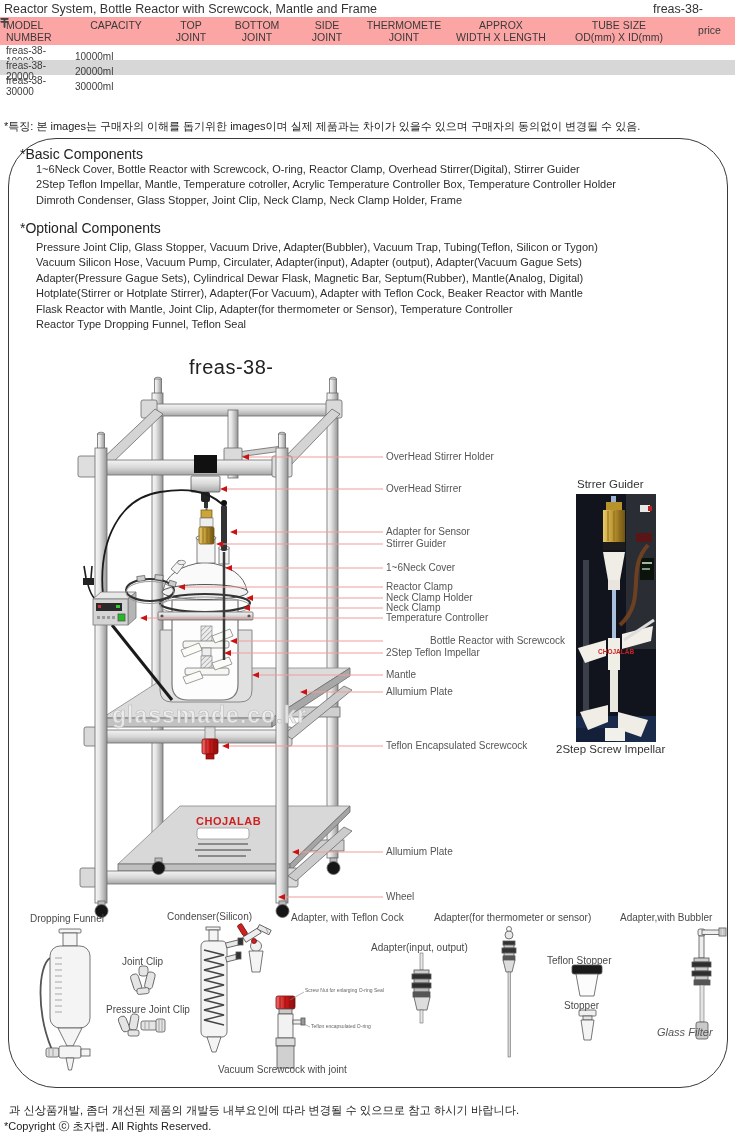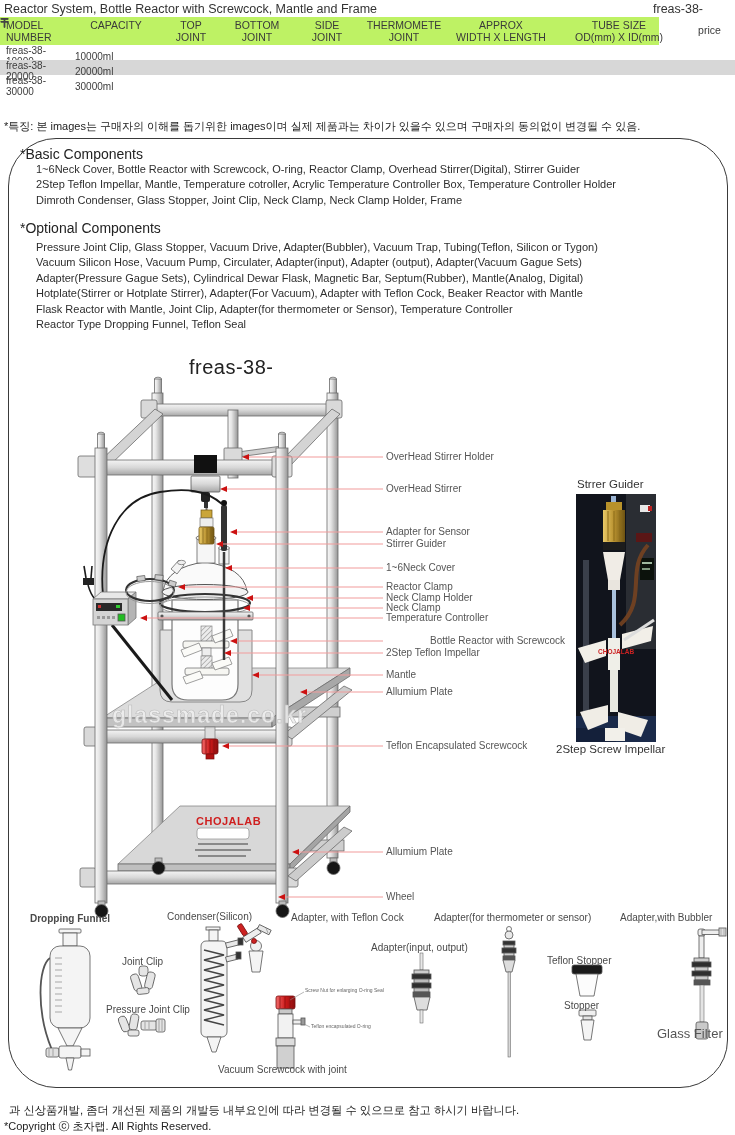--- a/index.html
+++ b/index.html
@@ -2,21 +2,21 @@
 <html><head>
 <meta charset="utf-8">
 <style>
   html,body{margin:0;padding:0;background:#fff;}
   #canvas{position:relative;width:735px;height:1135px;background:#fff;overflow:hidden;
           font-family:"Liberation Sans","DejaVu Sans",sans-serif;color:#333;}
   .abs{position:absolute;white-space:nowrap;}
   
   .tbl-title{position:absolute;left:4px;top:2px;font-size:12.5px;color:#333;}
   .tbl-code{position:absolute;left:653px;top:2px;font-size:12.5px;color:#333;}
-  .thead{position:absolute;left:0;top:17px;width:659px;height:28px;background:#bef264;
+  .thead{position:absolute;left:0;top:17px;width:735px;height:28px;background:#fca5a5;
          display:grid;grid-template-columns:70px 92px 58px 74px 66px 88px 106px 130px 51px;}
   .th{display:flex;flex-direction:column;align-items:center;padding-top:3px;
       font-size:10.5px;line-height:11.5px;color:#3a3a3a;}
   .th.left{align-items:flex-start;padding-left:6px;}
   .th.mid{justify-content:flex-start;padding-top:8px;}
   .joint-ico{display:inline-block;vertical-align:-2px;margin-right:1px;}
   .trow{position:absolute;left:0;width:735px;height:15px;display:grid;
         grid-template-columns:70px 665px;font-size:10px;color:#3c3c3c;align-items:center;}
   .trow .c1{padding-left:6px;} .trow .c2{padding-left:5px;}
   .rg{background:#d7d7d7;}
@@ -24,21 +24,21 @@
   .note{position:absolute;font-size:11px;color:#222;}
   .bigbox{position:absolute;left:8px;top:138px;width:718px;height:948px;
           border:1.2px solid #3a3a3a;border-radius:48px;}
   .comp-h{position:absolute;font-size:14px;color:#222;}
   .comp-lines{position:absolute;font-size:11px;color:#2e2e2e;}
   .comp-lines div{line-height:15.4px;white-space:nowrap;}
   .freas-title{position:absolute;left:189px;top:356px;font-size:20px;color:#222;letter-spacing:.5px;}
   
   .dlab{position:absolute;left:386px;font-size:10px;color:#555;}
   .alab{position:absolute;font-size:10px;color:#4a4a4a;}
-  .alab.sm{font-size:13px;color:#555;}
+  .alab.sm{font-size:11px;color:#555;font-style:italic;}
   .alab.xs{font-size:5px;color:#666;}
   .photo-t{position:absolute;font-size:11.5px;color:#333;}
   .disc{position:absolute;font-size:11.3px;color:#222;}
   svg{position:absolute;left:0;top:0;}
   .txt-layer{position:absolute;inset:0;z-index:3;pointer-events:none;}
   #gfx{z-index:1;}
 </style>
 </head>
 <body>
 
@@ -560,21 +560,21 @@
     <div class="dlab" style="top:647px;">2Step Teflon Impellar</div>
     <div class="dlab" style="top:669px;">Mantle</div>
     <div class="dlab" style="top:686px;">Allumium Plate</div>
     <div class="dlab" style="top:740px;">Teflon Encapsulated Screwcock</div>
     <div class="dlab" style="top:846px;">Allumium Plate</div>
     <div class="dlab" style="top:891px;">Wheel</div>
 
     <div class="photo-t" style="left:577px;top:478px;">Strrer Guider</div>
     <div class="photo-t" style="left:556px;top:743px;">2Step Screw Impellar</div>
 
-    <div class="alab" style="left:30px;top:913px;font-weight:bold;">Dropping Funnel</div>
+    <div class="alab" style="left:30px;top:913px;">Dropping Funnel</div>
     <div class="alab" style="left:167px;top:911px;">Condenser(Silicon)</div>
     <div class="alab" style="left:291px;top:912px;">Adapter, with Teflon Cock</div>
     <div class="alab" style="left:434px;top:912px;">Adapter(for thermometer or sensor)</div>
     <div class="alab" style="left:620px;top:912px;">Adapter,with Bubbler</div>
 
     <div class="alab" style="left:122px;top:956px;">Joint Clip</div>
     <div class="alab" style="left:106px;top:1004px;">Pressure Joint Clip</div>
     <div class="alab" style="left:218px;top:1064px;">Vacuum Screwcock with joint</div>
     <div class="alab" style="left:371px;top:942px;">Adapter(input, output)</div>
     <div class="alab" style="left:547px;top:955px;">Teflon Stopper</div>

